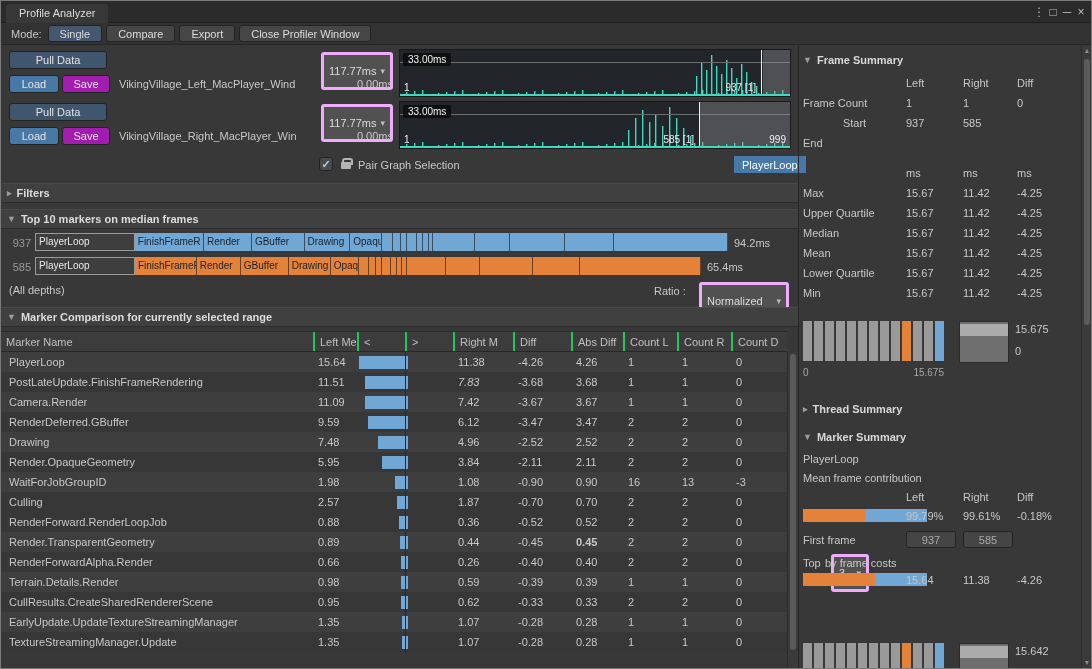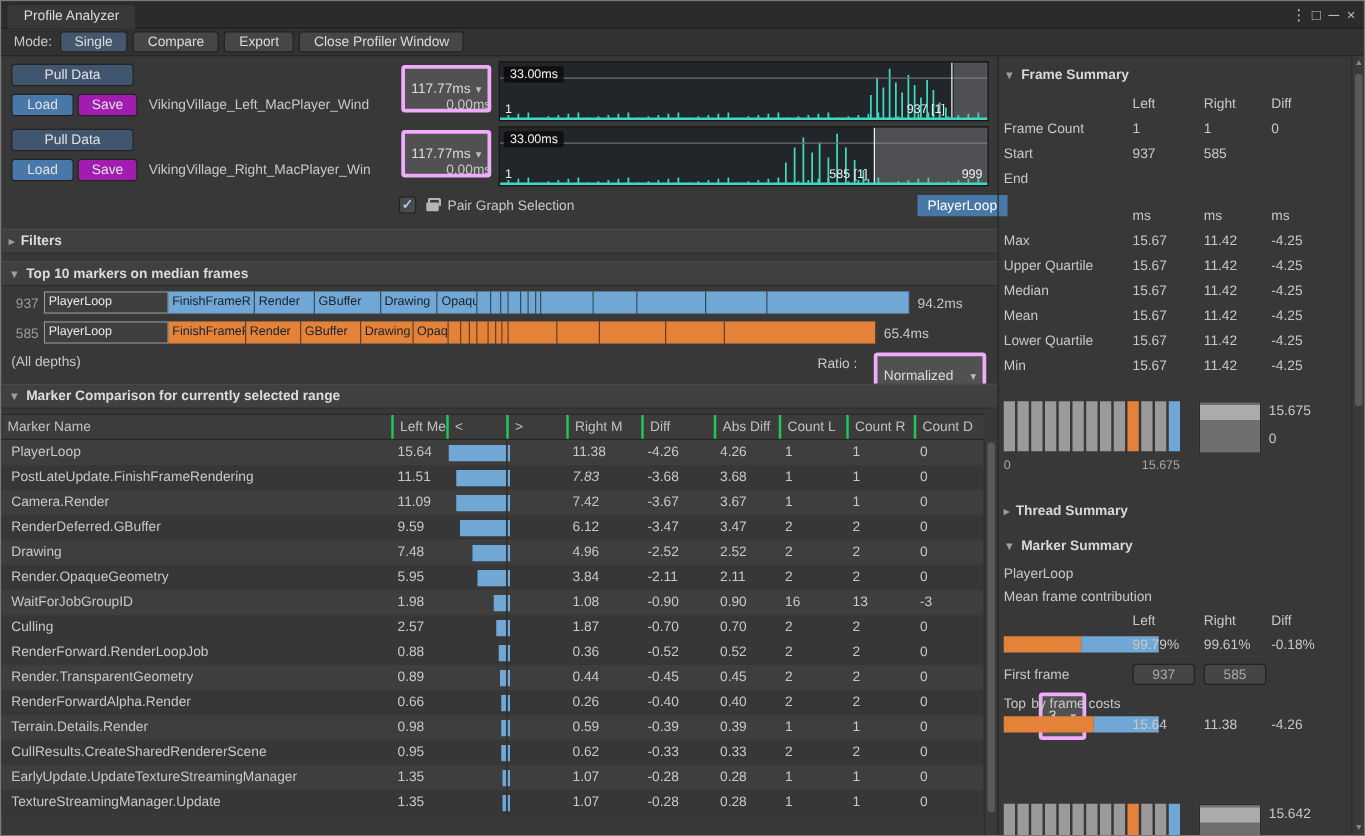--- a/index.html
+++ b/index.html
@@ -495,21 +495,21 @@
       <div class="cc cc-name" style="flex: 0 0 312px;">Render.TransparentGeometry</div>
       <div class="cc" style="flex: 0 0 44px;">0.89</div>
       <div class="cc cc-lt" style="flex: 0 0 48px;">
         <div class="bar-lt" style="width: 5px; background: rgb(113, 167, 212);"></div>
       </div>
       <div class="cc cc-gt" style="flex: 0 0 48px;">
         <div class="bar-gt" style="background: rgb(113, 167, 212);"></div>
       </div>
       <div class="cc" style="flex: 0 0 60px;">0.44</div>
       <div class="cc" style="flex: 0 0 58px;">-0.45</div>
-      <div class="cc" style="flex: 0 0 52px;">0.45</div>
+      <div class="cc" style="flex: 0 0 52px; font-weight: bold;">0.45</div>
       <div class="cc" style="flex: 0 0 54px;">2</div>
       <div class="cc" style="flex: 0 0 54px;">2</div>
       <div class="cc" style="flex: 0 0 56px;">0</div>
     </div>
     <div class="cmp-row alt">
       <div class="cc cc-name" style="flex: 0 0 312px;">RenderForwardAlpha.Render</div>
       <div class="cc" style="flex: 0 0 44px;">0.66</div>
       <div class="cc cc-lt" style="flex: 0 0 48px;">
         <div class="bar-lt" style="width: 4px; background: rgb(113, 167, 212);"></div>
       </div>
@@ -606,21 +606,21 @@
       <div style="flex: 0 0 54px;">Right</div>
       <div style="flex: 0 0 64px;">Diff</div>
     </div>
     <div class="fs-row">
       <div style="flex: 0 0 103px;">Frame Count</div>
       <div style="flex: 0 0 57px;">1</div>
       <div style="flex: 0 0 54px;">1</div>
       <div style="flex: 0 0 64px;">0</div>
     </div>
     <div class="fs-row">
-      <div style="flex: 0 0 103px;">Start</div>
+      <div style="flex: 0 0 103px; text-align: center;">Start</div>
       <div style="flex: 0 0 57px;">937</div>
       <div style="flex: 0 0 54px;">585</div>
       <div style="flex: 0 0 64px;"></div>
     </div>
     <div class="fs-row">
       <div style="flex: 0 0 103px;">End</div>
       <div style="flex: 0 0 57px;"></div>
       <div style="flex: 0 0 54px;"></div>
       <div style="flex: 0 0 64px;"></div>
     </div>

